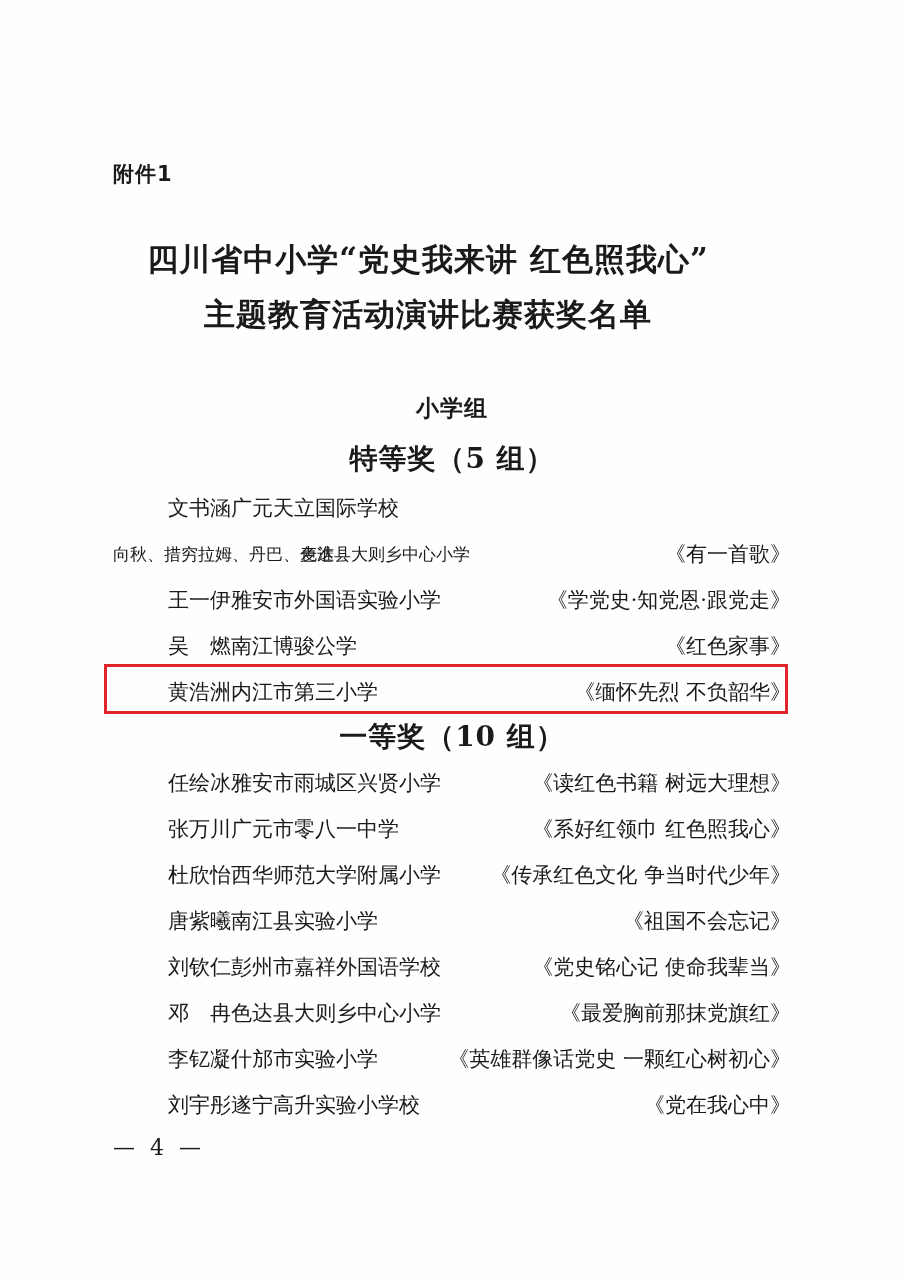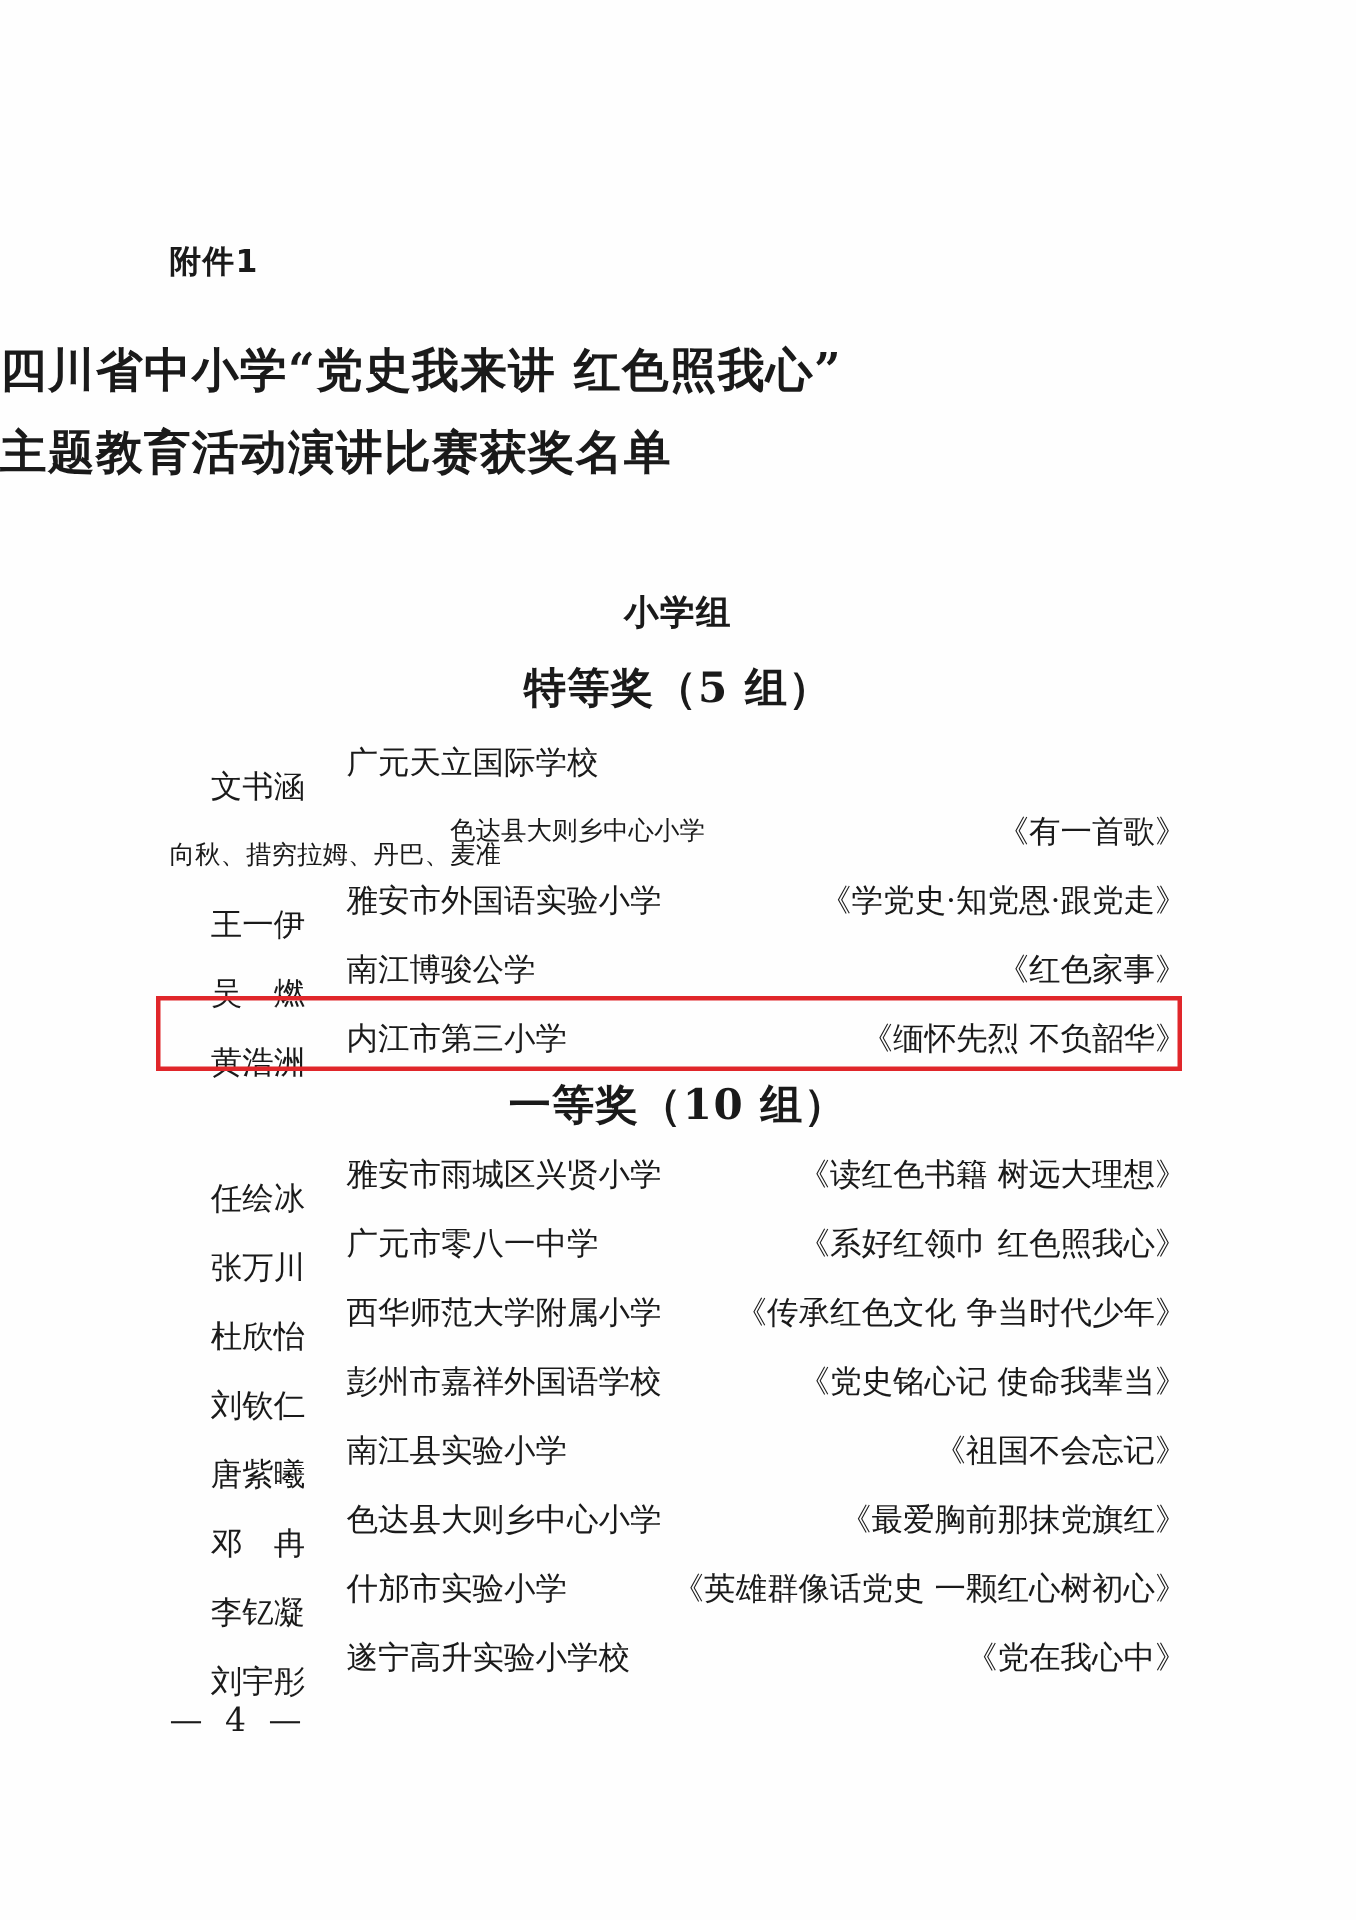--- a/index.html
+++ b/index.html
@@ -27,22 +27,23 @@
     left: 113px;
     top: 160px;
     font-size: 21px;
     font-weight: 700;
     letter-spacing: 1px;
     font-family: "DejaVu Sans", "Liberation Sans", sans-serif;
   }
   .doc-title {
     position: absolute;
     left: 0;
-    top: 220px;
+    top: 232px;
     width: 856px;
+    text-align: center;
     font-size: 31px;
     font-weight: 700;
     line-height: 55px;
     letter-spacing: 1px;
     font-family: "DejaVu Serif", "Liberation Serif", serif;
   }
   .doc-title .line2 {
     display: block;
   }
   .group-title {
@@ -74,23 +75,23 @@
   .row {
     position: relative;
     height: 46px;
     line-height: 46px;
     font-size: 21px;
     font-family: "DejaVu Serif", "Liberation Serif", serif;
   }
   .row .name {
     position: absolute;
     left: 113px;
-    top: 16px;
+    top: 0;
     width: 118px;
-    text-align: center;
+    text-align: right;
     white-space: nowrap;
   }
   .row .school {
     position: absolute;
     left: 231px;
     top: 0;
     white-space: nowrap;
   }
   .row .work {
     position: absolute;
@@ -181,30 +182,30 @@
       <span class="name">张万川</span>
       <span class="school">广元市零八一中学</span>
       <span class="work">《系好红领巾 红色照我心》</span>
     </div>
     <div class="row">
       <span class="name">杜欣怡</span>
       <span class="school">西华师范大学附属小学</span>
       <span class="work">《传承红色文化 争当时代少年》</span>
     </div>
     <div class="row">
+      <span class="name">唐紫曦</span>
+      <span class="school">南江县实验小学</span>
+      <span class="work">《祖国不会忘记》</span>
+    </div>
+    <div class="row">
       <span class="name">刘钦仁</span>
       <span class="school">彭州市嘉祥外国语学校</span>
       <span class="work">《党史铭心记 使命我辈当》</span>
     </div>
     <div class="row">
-      <span class="name">唐紫曦</span>
-      <span class="school">南江县实验小学</span>
-      <span class="work">《祖国不会忘记》</span>
-    </div>
-    <div class="row">
       <span class="name">邓　冉</span>
       <span class="school">色达县大则乡中心小学</span>
       <span class="work">《最爱胸前那抹党旗红》</span>
     </div>
     <div class="row">
       <span class="name">李钇凝</span>
       <span class="school">什邡市实验小学</span>
       <span class="work">《英雄群像话党史 一颗红心树初心》</span>
     </div>
     <div class="row">

